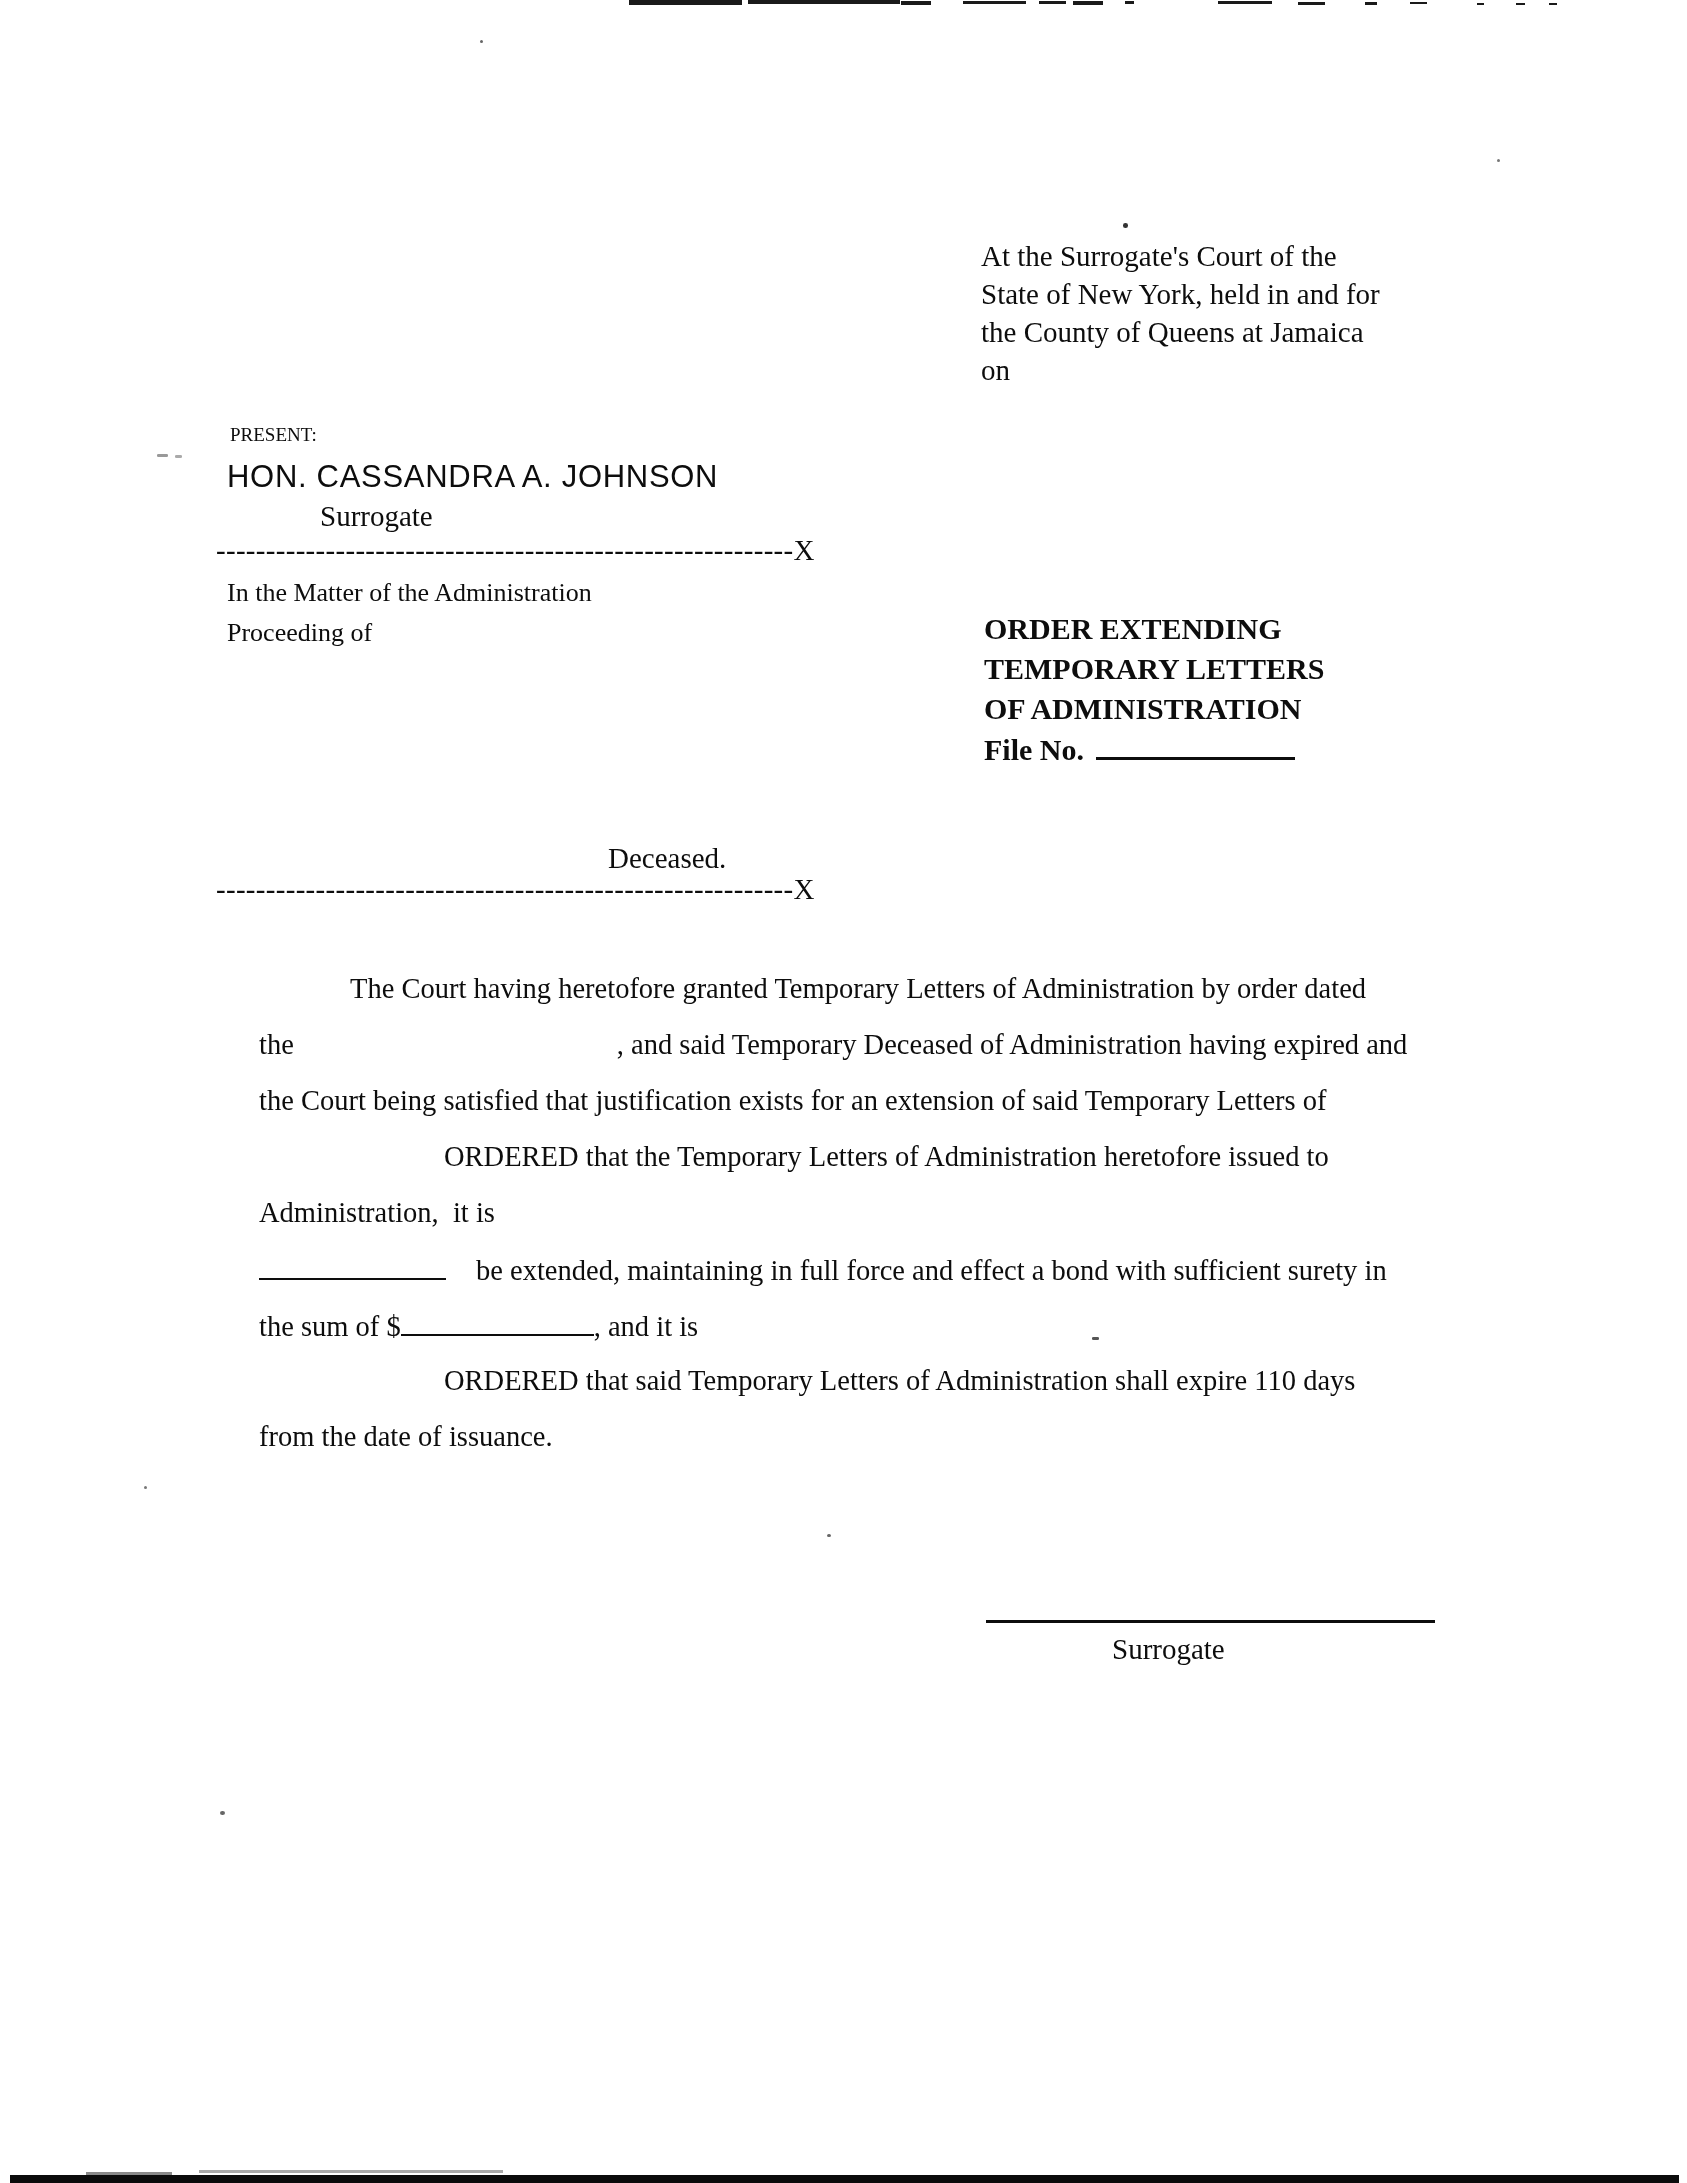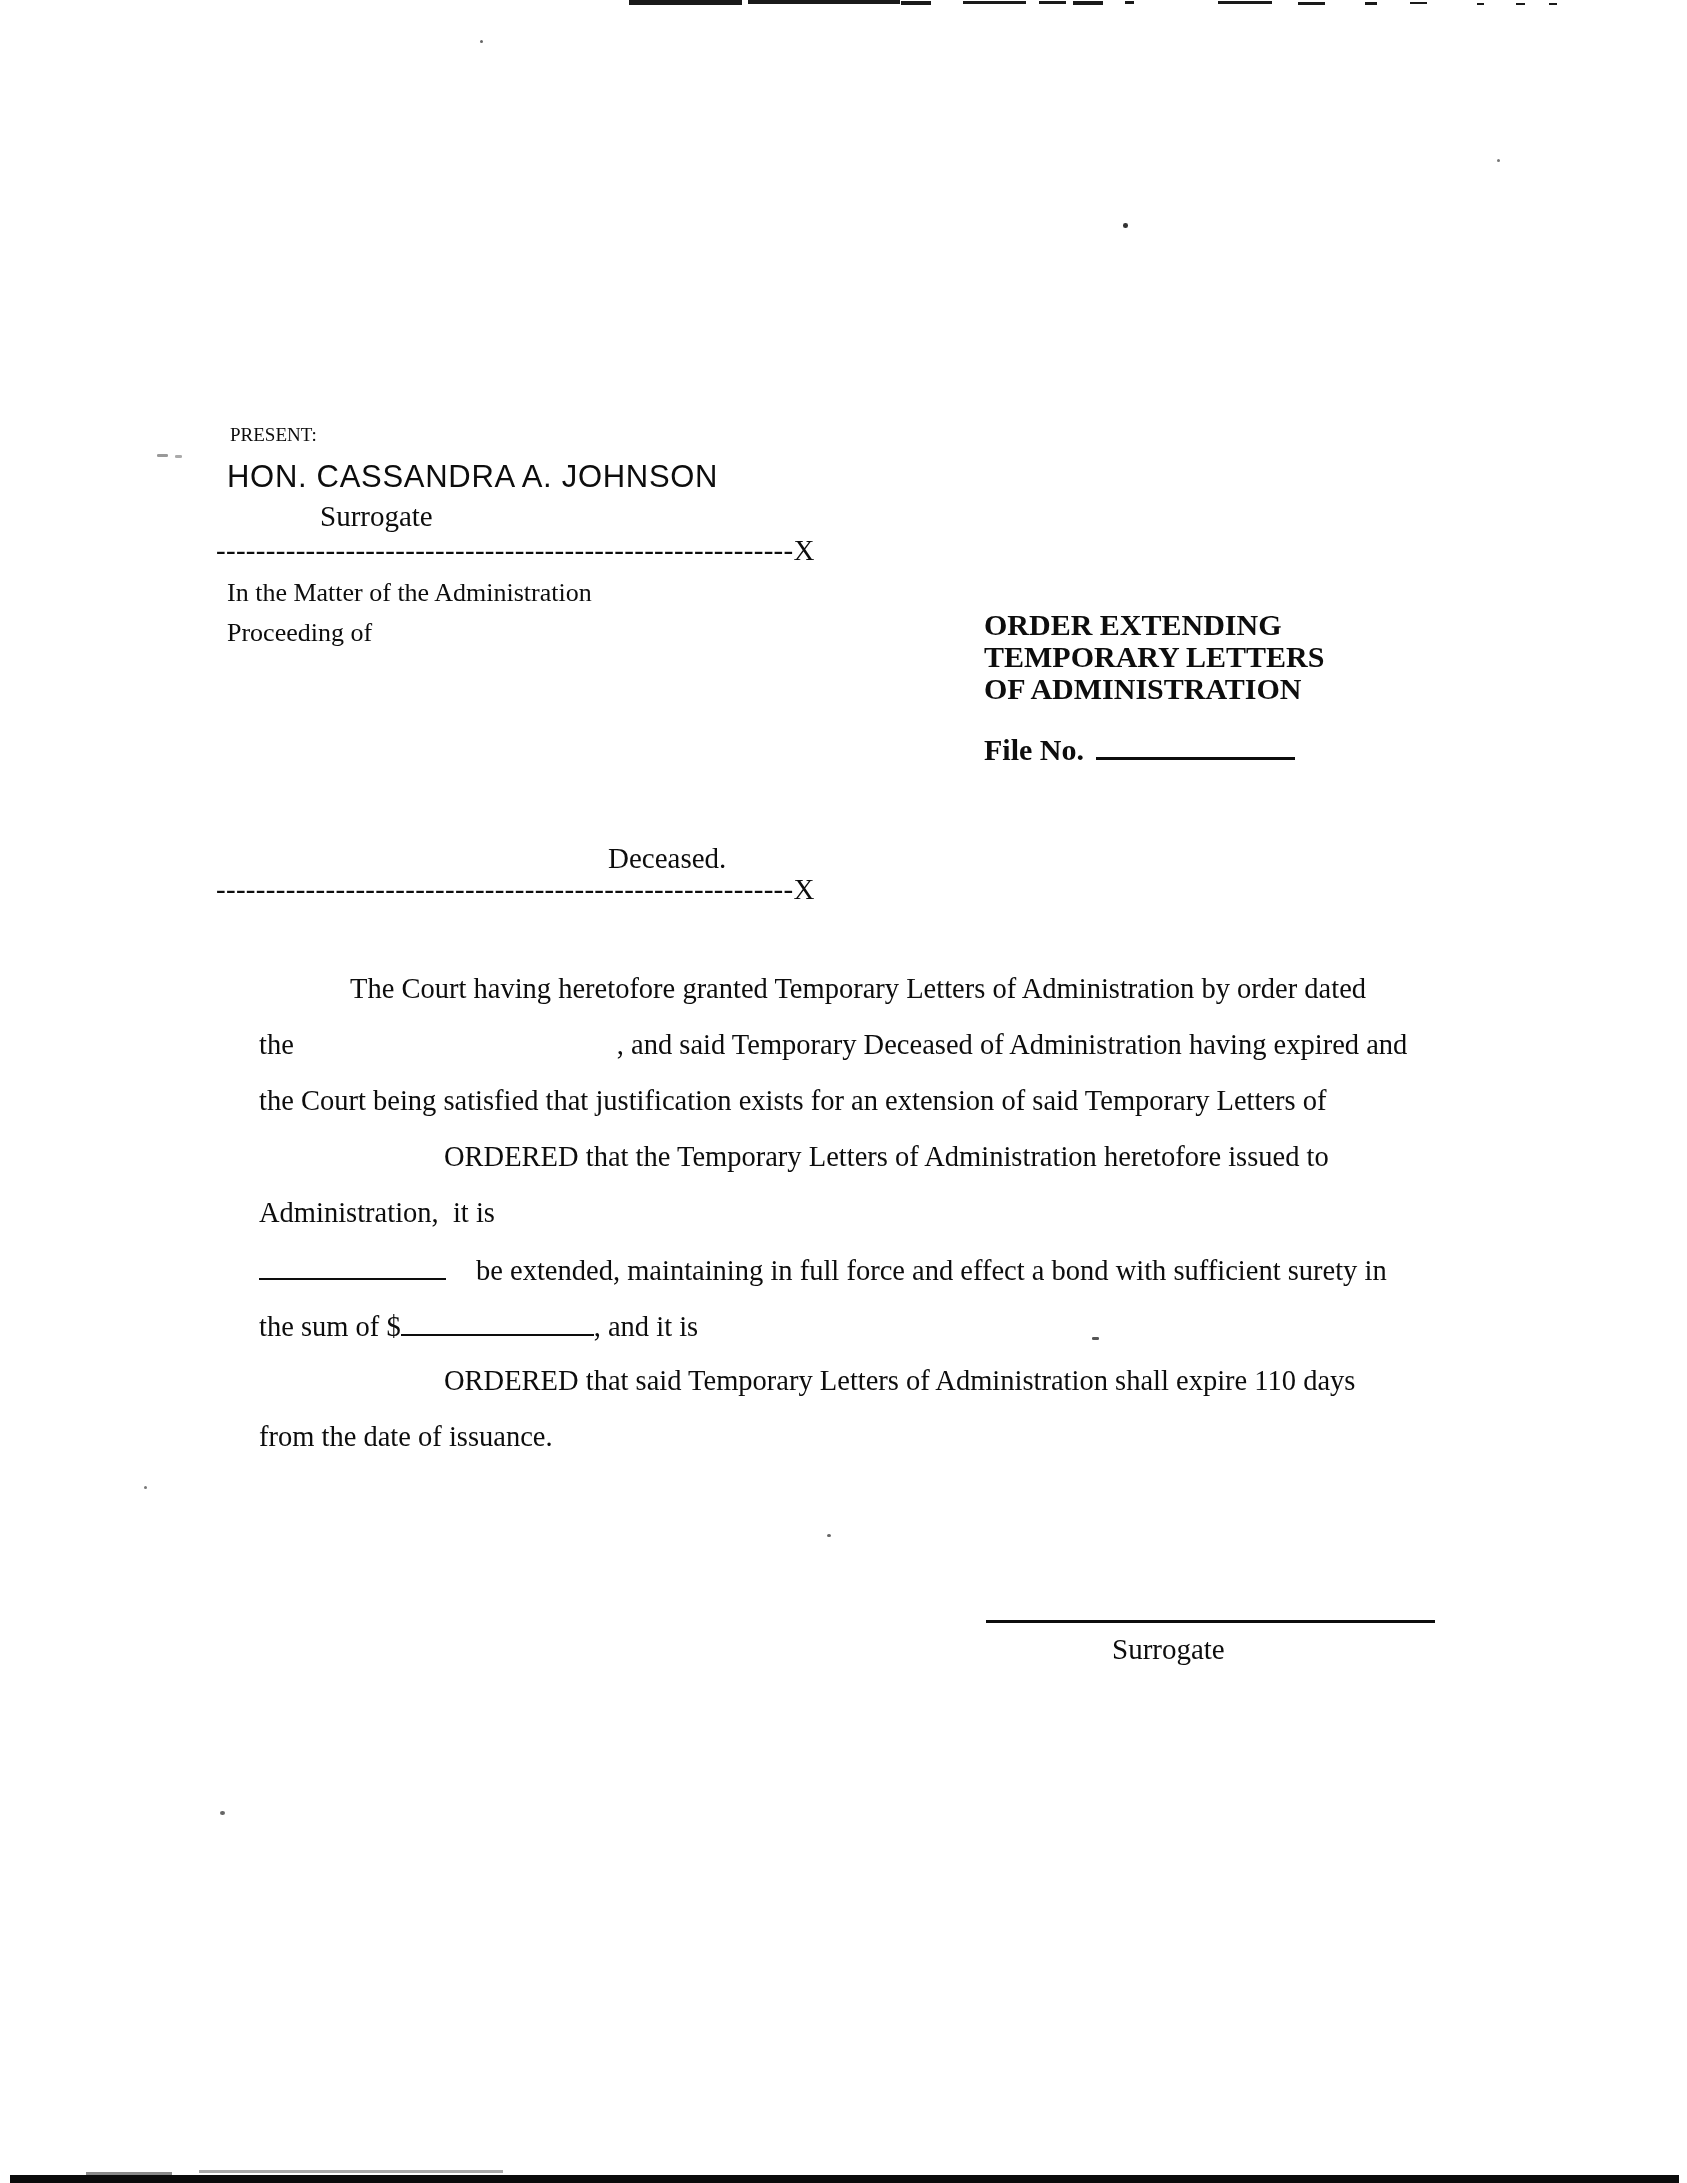--- a/index.html
+++ b/index.html
@@ -43,21 +43,21 @@
     white-space: nowrap; letter-spacing: 0.3px;
   }
   .divider-2 { top: 872px; }
   .matter-caption {
     left: 227px; top: 573px; width: 529px;
     font-size: 26px; line-height: 40px;
     white-space: pre-line;
   }
   .order-title {
     left: 984px; top: 609px; width: 463px;
-    font-size: 30px; line-height: 32px;
+    font-size: 30px; line-height: 40px;
     font-weight: 700; white-space: pre-line;
   }
   .file-no-row {
     left: 984px; top: 728px;
     font-size: 30px; font-weight: 700;
     white-space: nowrap;
   }
   .file-no-blank {
     display: inline-block;
     width: 199px; height: 29px;
@@ -136,20 +136,24 @@
   <div class="speck" style="left:1123px;top:223px;width:4.6px;height:4.6px;background:#333"></div>
   <div class="speck" style="left:480px;top:40px;width:3.3px;height:3.3px;background:#666"></div>
   <div class="speck" style="left:1497px;top:159px;width:3.3px;height:3.3px;background:#777"></div>
   <div class="speck" style="left:157px;top:454px;width:10.6px;height:3.3px;background:#999;border-radius:1.3px"></div>
   <div class="speck" style="left:175px;top:455px;width:6.6px;height:2.6px;background:#aaa;border-radius:1.3px"></div>
   <div class="speck" style="left:1092px;top:1337px;width:6.6px;height:2.6px;background:#555;border-radius:1.3px"></div>
   <div class="speck" style="left:827px;top:1534px;width:4px;height:3.3px;background:#666"></div>
   <div class="speck" style="left:144px;top:1486px;width:3.3px;height:3.3px;background:#777"></div>
   <div class="speck" style="left:220px;top:1811px;width:4.6px;height:4px;background:#666"></div>
 
+  <div class="abs court-heading">At the Surrogate's Court of the
+State of New York, held in and for
+the County of Queens at Jamaica
+on</div>
 
   <div class="abs present-label">PRESENT:</div>
   <div class="abs judge-name">HON. CASSANDRA A. JOHNSON</div>
   <div class="abs judge-title">Surrogate</div>
 
   <div class="abs divider">----------------------------------------------------------X</div>
 
   <div class="abs matter-caption">In the Matter of the Administration
 Proceeding of</div>
 

